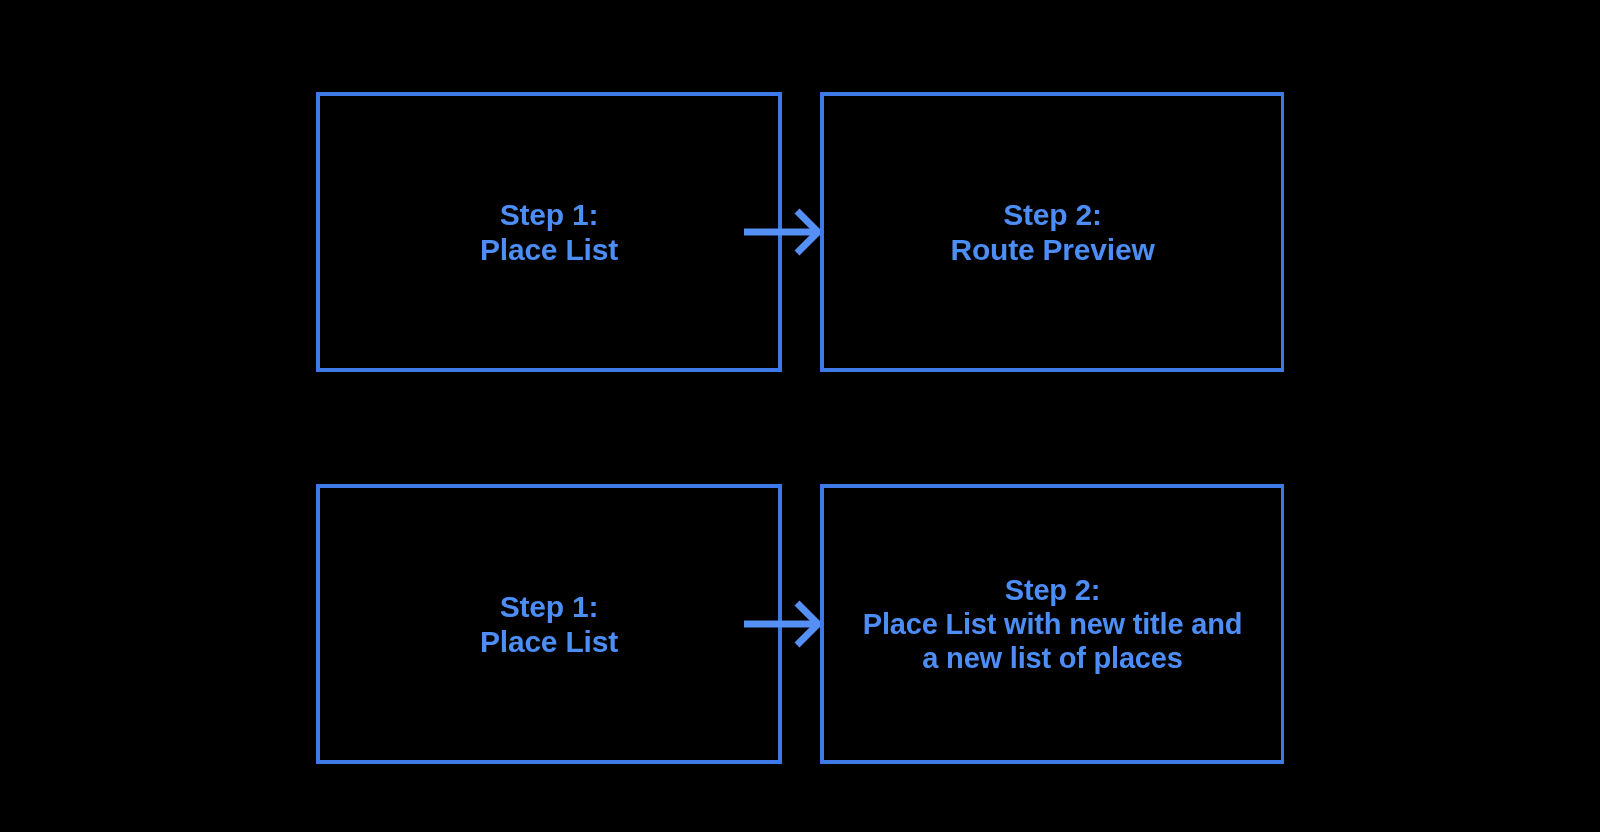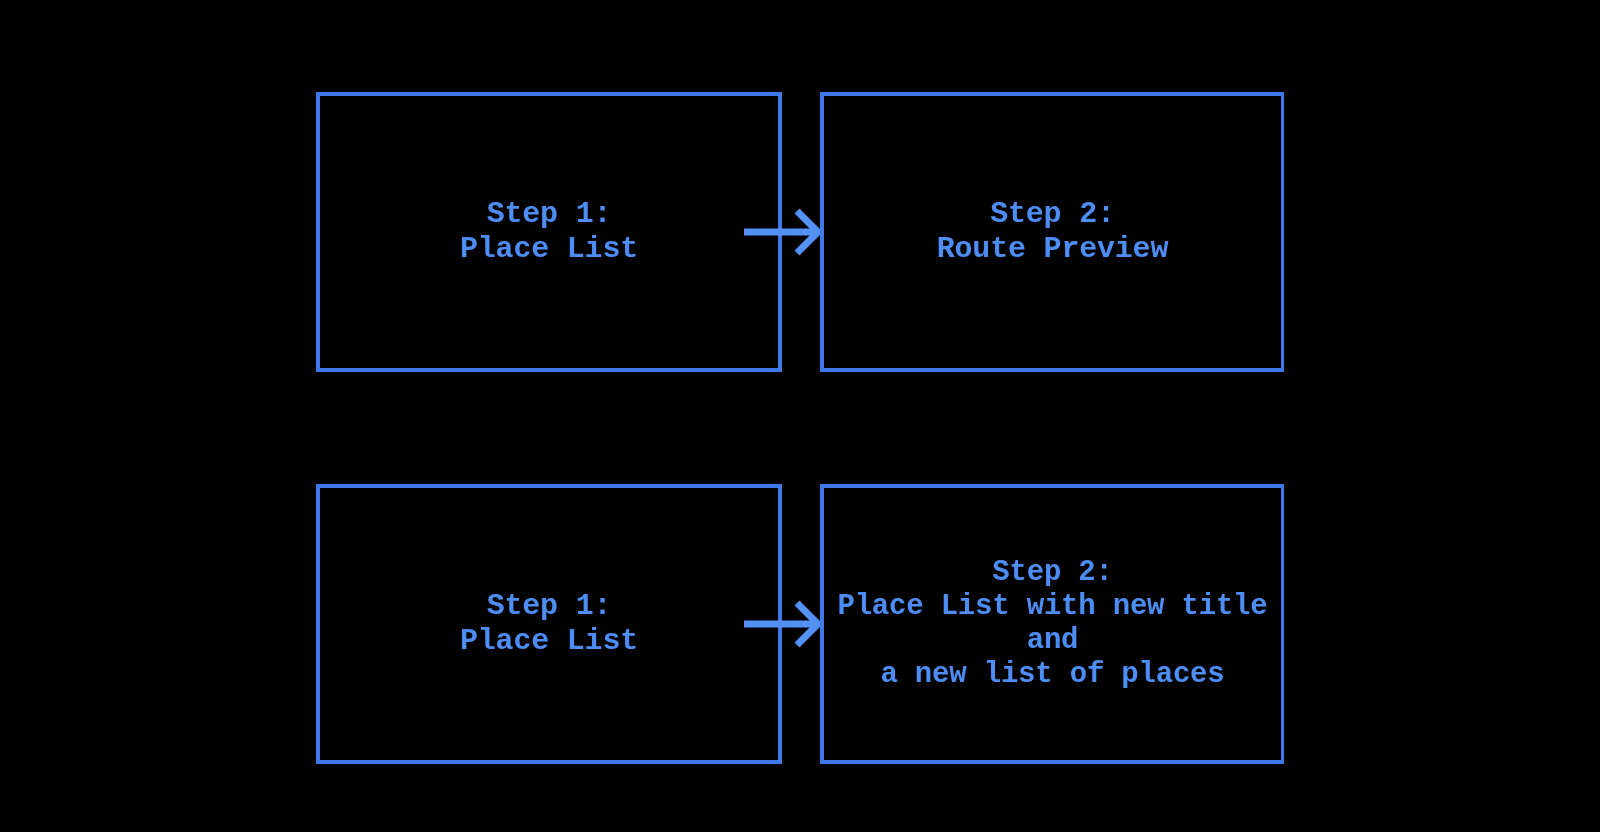--- a/index.html
+++ b/index.html
@@ -6,21 +6,21 @@
     margin: 0;
     padding: 0;
     background: #000000;
   }
   #canvas {
     position: relative;
     width: 1284px;
     height: 832px;
     background: #000000;
     overflow: hidden;
-    font-family: Liberation Mono, monospace;
+    font-family: Liberation Sans, sans-serif;
   }
   .flow-box {
     position: absolute;
     box-sizing: border-box;
     border: 4px solid #3d7ae8;
     background: transparent;
     display: flex;
     align-items: center;
     justify-content: center;
     text-align: center;

